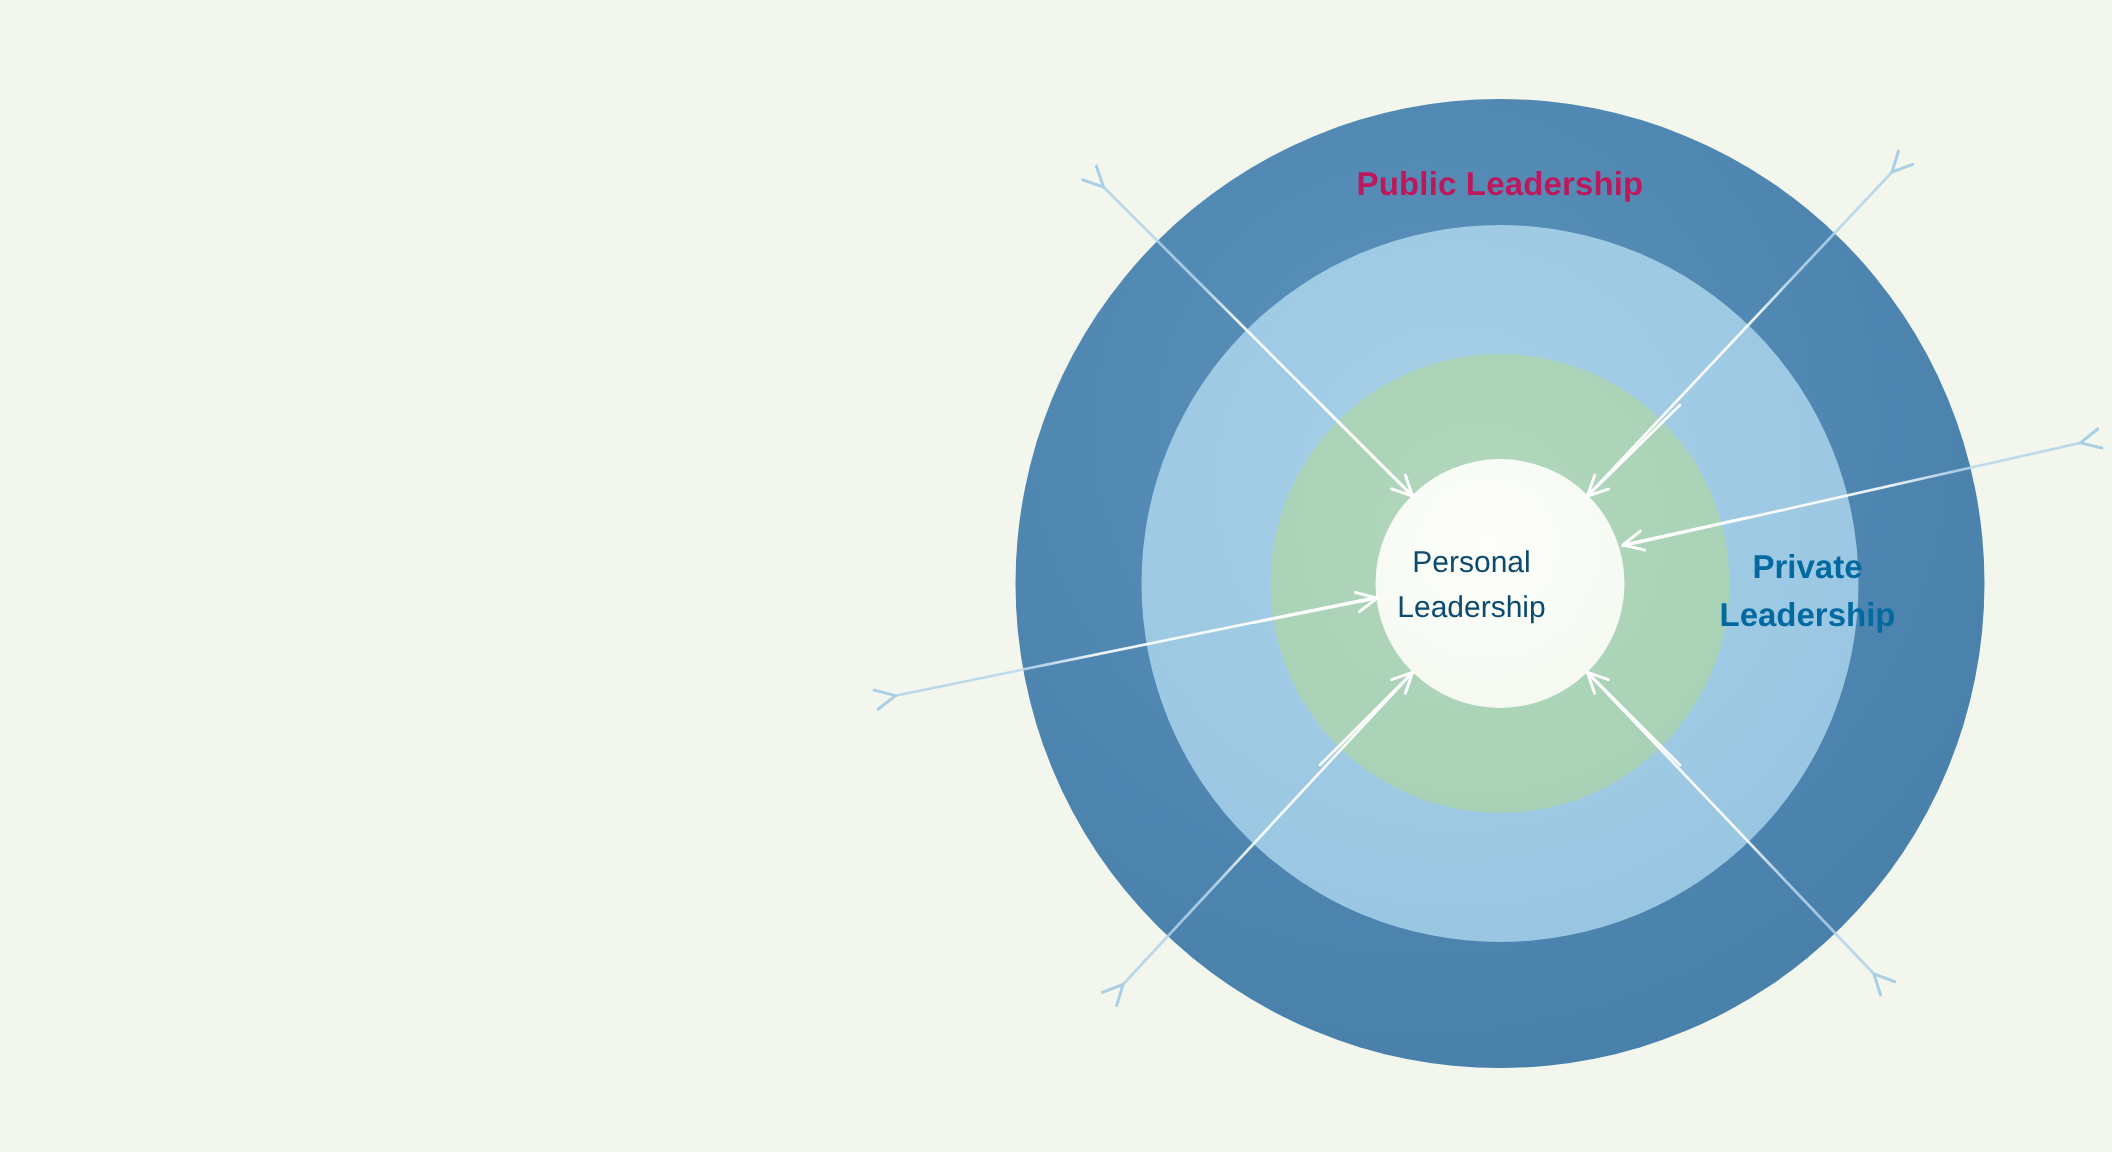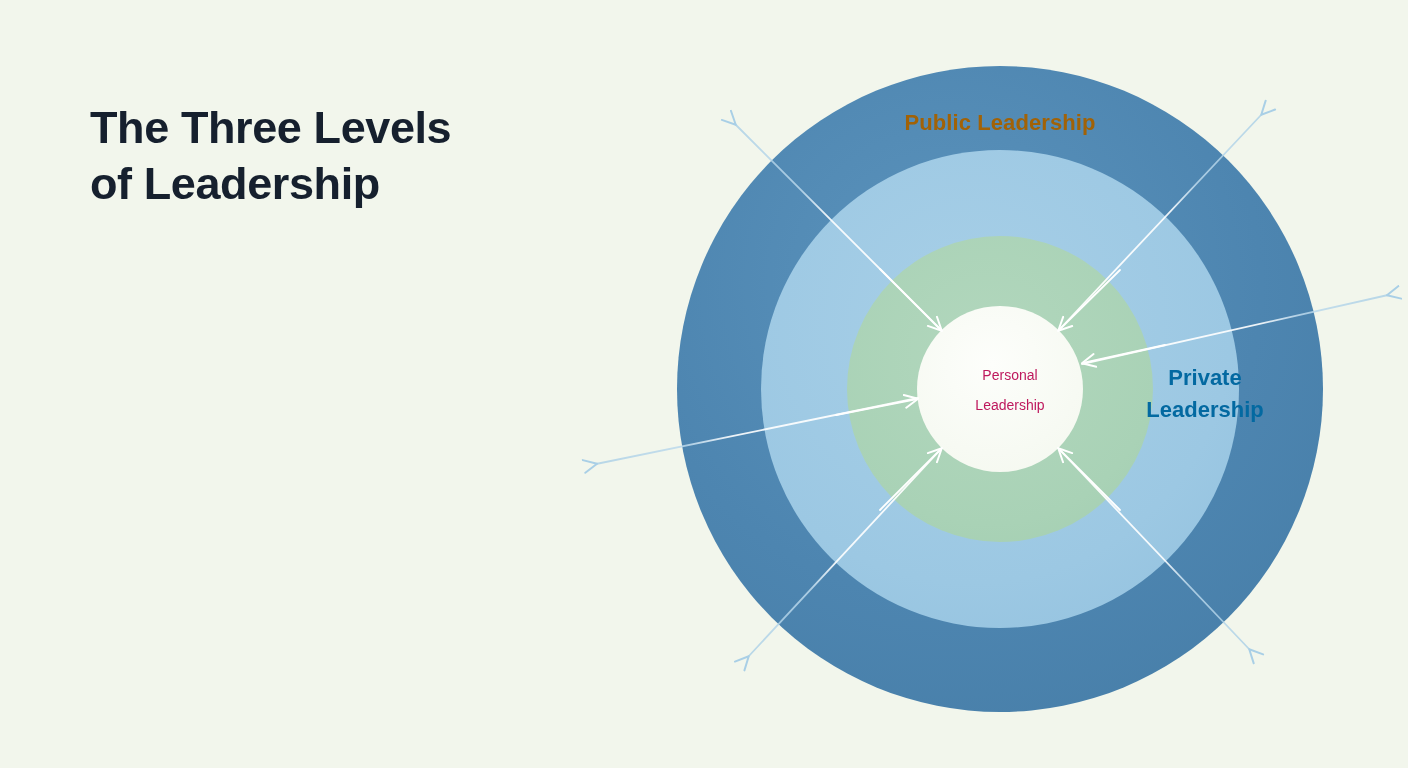--- a/index.html
+++ b/index.html
@@ -53,51 +53,47 @@
     position: absolute;
     text-align: center;
     white-space: nowrap;
   }
   #label-public {
     left: 820px;
     top: 110px;
     width: 360px;
     font-size: 22px;
     font-weight: bold;
-    color: #a16207;
+    color: #be185d;
     letter-spacing: 0.1px;
   }
   #label-private {
     left: 1110px;
     top: 362px;
     width: 190px;
     font-size: 22px;
     font-weight: bold;
     color: #0369a1;
     line-height: 32px;
   }
   #label-personal {
-    left: 920px;
+    left: 891px;
     top: 360px;
     width: 180px;
-    font-size: 14px;
+    font-size: 20px;
     font-weight: normal;
-    color: #be185d;
+    color: #0c4a6e;
     line-height: 30px;
   }
 </style>
 </head>
 <body>
 
 <div id="canvas">
 
-  <div id="title-block">
-    <div class="title-line">The Three Levels</div>
-    <div class="title-line">of Leadership</div>
-  </div>
 
   <div id="diagram">
 
     <svg id="rings-svg" width="1408" height="768">
       <defs>
         <radialGradient id="gradOuter" cx="42%" cy="34%" r="78%">
           <stop offset="0%" stop-color="#5b93bc"></stop>
           <stop offset="62%" stop-color="#4d85b0"></stop>
           <stop offset="100%" stop-color="#477ea8"></stop>
         </radialGradient>

